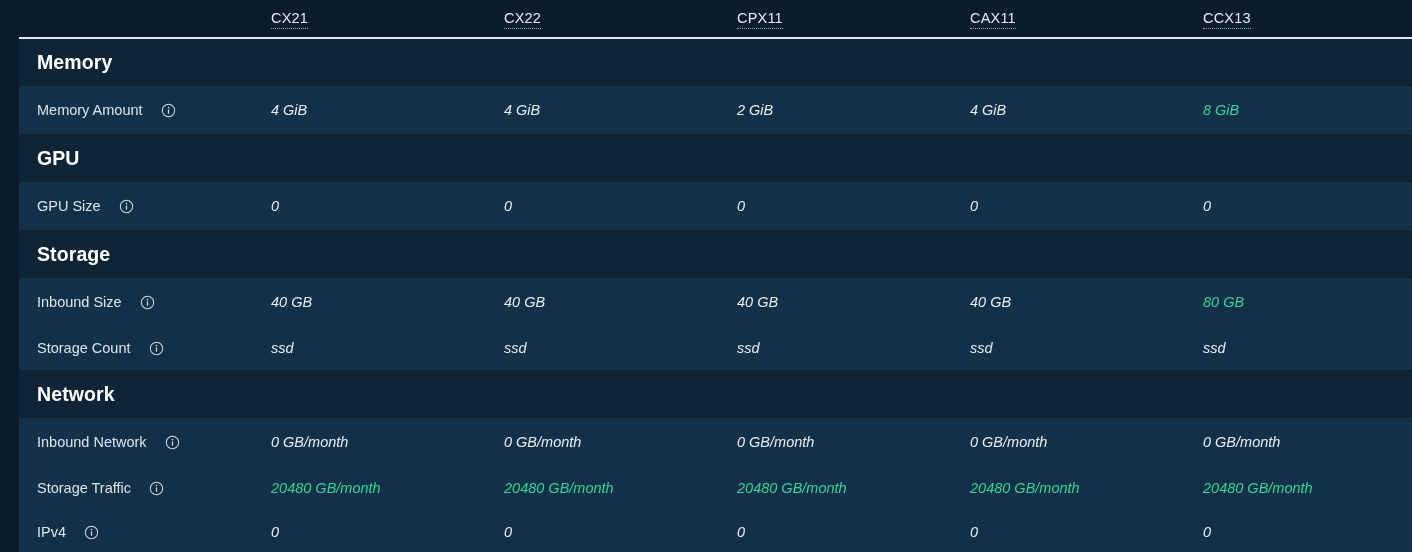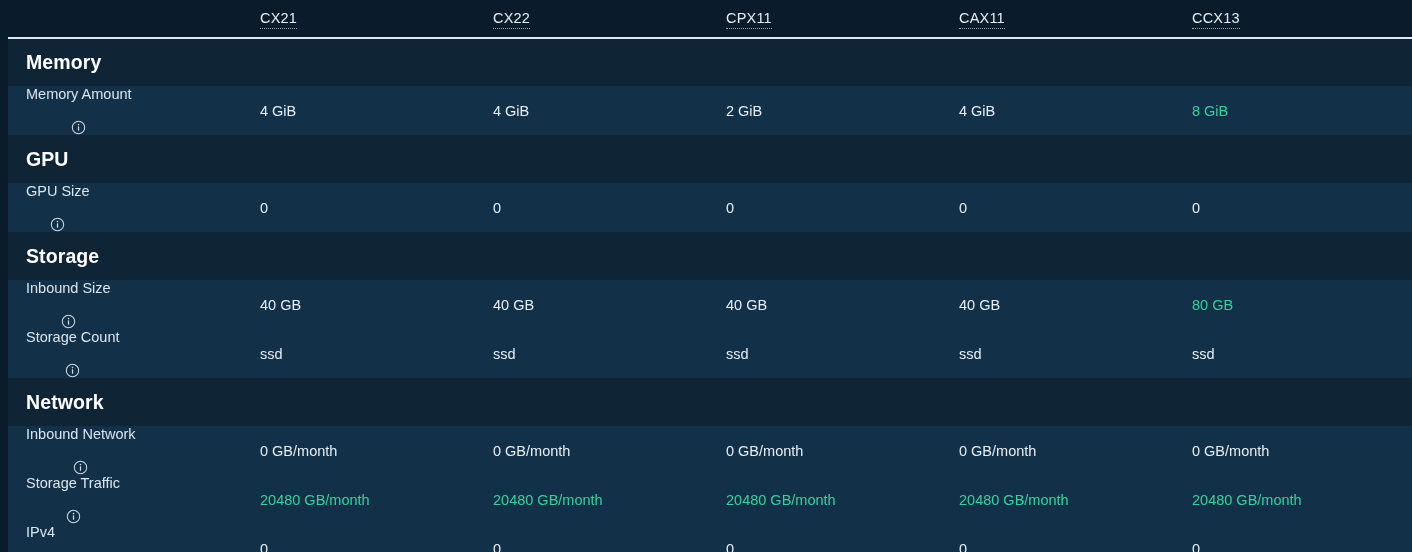--- a/index.html
+++ b/index.html
@@ -11,21 +11,21 @@
     background: #0a1c2b;
     font-family: "Liberation Sans", sans-serif;
     -webkit-font-smoothing: antialiased;
   }
 
   .page {
     width: 1412px;
     height: 484px;
     position: relative;
     background: #0a1c2b;
-    padding: 0 8px;
+    padding: 0 19px;
   }
 
   .compare-table {
     width: 100%;
     border-collapse: collapse;
     table-layout: fixed;
   }
 
   
   col.c-label { width: 252px; }
@@ -74,38 +74,38 @@
     padding-left: 18px;
     color: #dbe5ec;
     font-size: 14.5px;
     white-space: nowrap;
   }
 
   .label-wrap {
     display: inline-flex;
     align-items: center;
     gap: 18px;
-    flex-direction: column;
   }
 
   .info-icon {
     display: inline-flex;
     align-items: center;
     justify-content: center;
     width: 15px;
     height: 15px;
     flex: 0 0 15px;
     cursor: help;
   }
   .info-icon svg { display: block; }
 
   td.value-cell {
     color: #e7eef4;
     font-size: 14.5px;
     white-space: nowrap;
+    font-style: italic;
   }
   td.value-cell.best { color: #34d399; }
 
   
   tr.data-row.group-pad { height: 48px; }
 </style>
 </head>
 <body>
 
 <div class="page">

